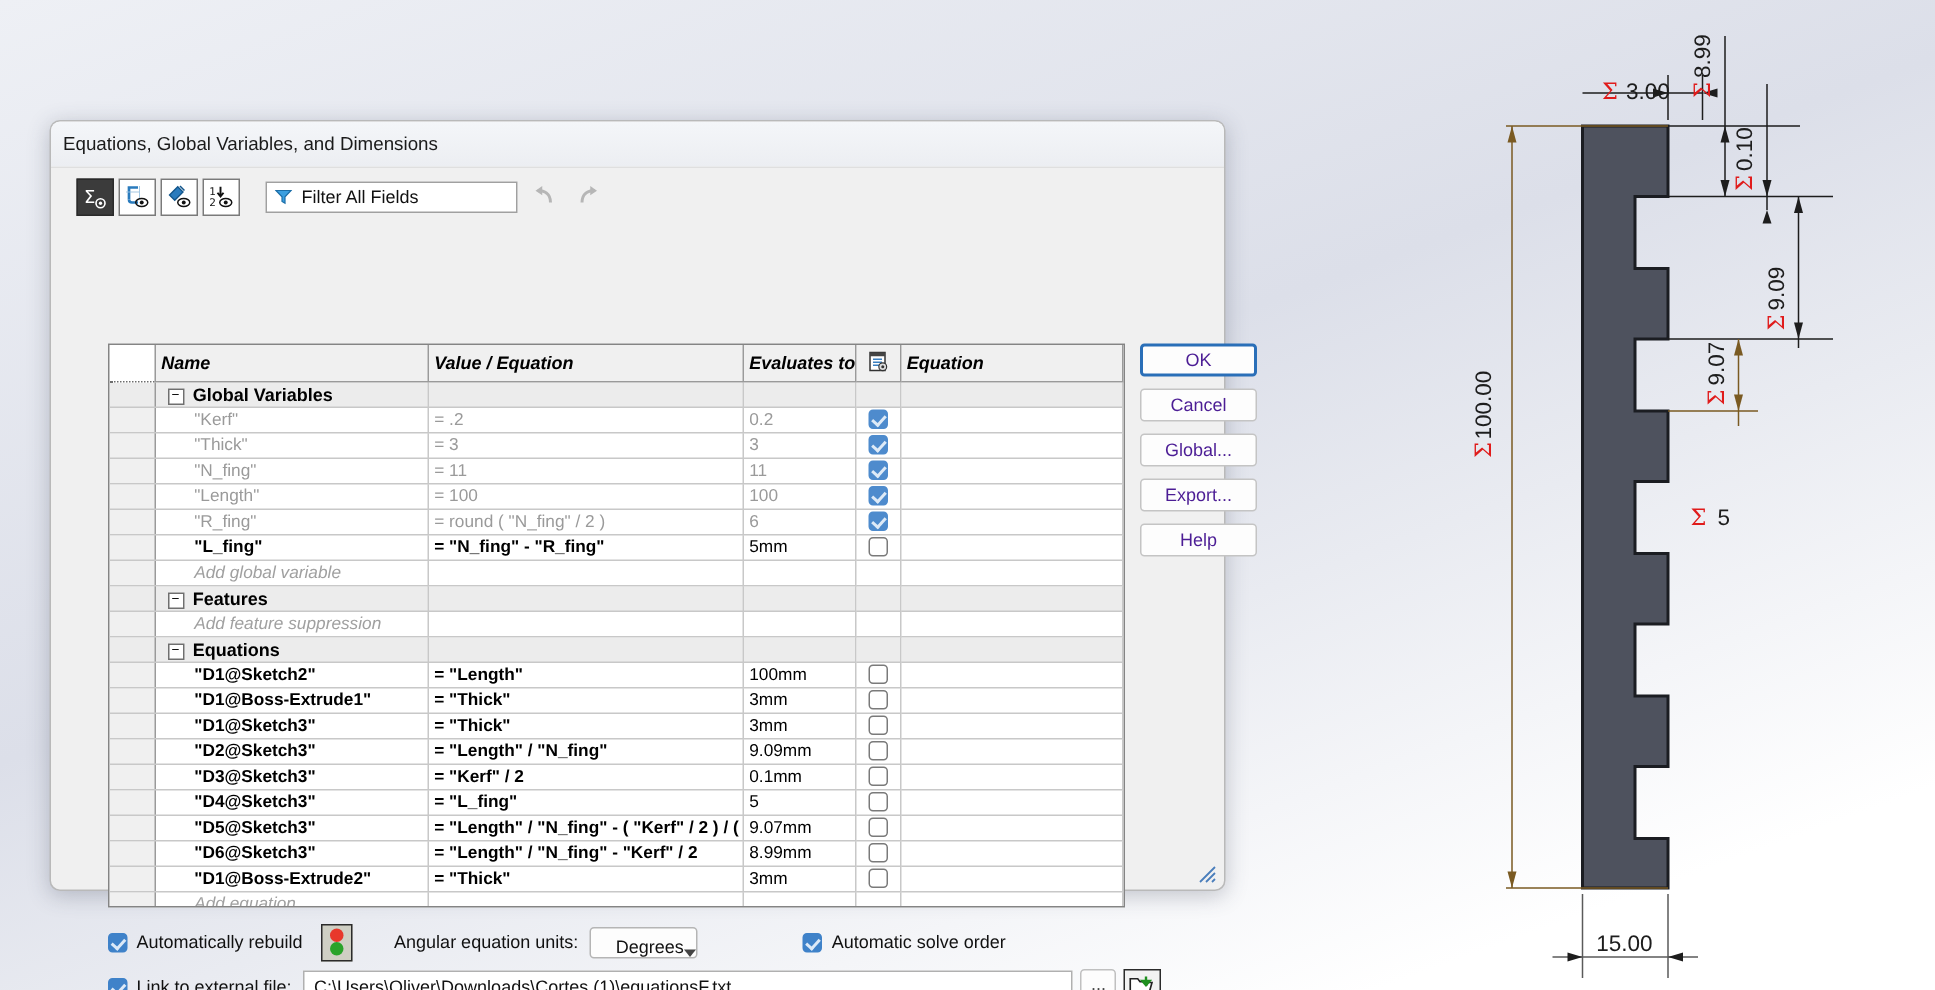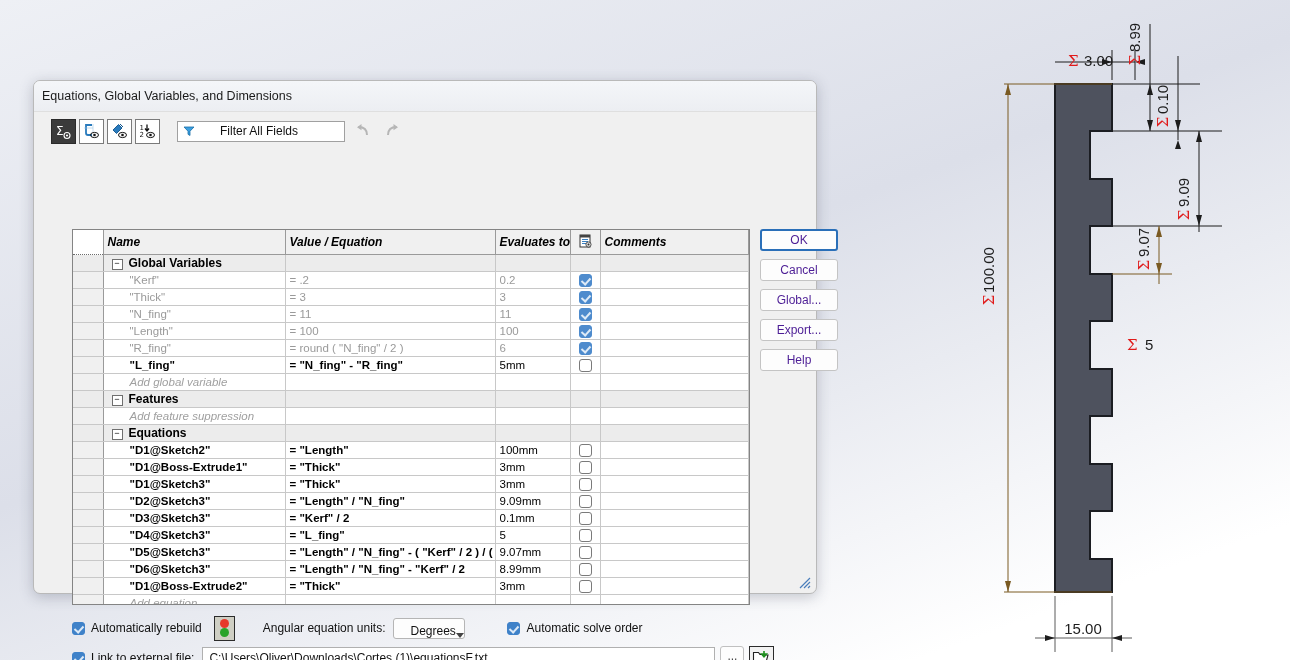--- a/index.html
+++ b/index.html
@@ -39,21 +39,21 @@
   }
   .tbtn.active{background:#3b3b3b;border-color:#2a2a2a;}
   .tbtn svg{display:block;}
 
   #filterbox{
     width:168px;height:21px;margin-left:14px;
     background:#fff;border:1px solid #a0a0a0;
     display:flex;align-items:center;box-sizing:border-box;
   }
   #filterbox .fl-icon{margin:0 6px 0 5px;display:flex;}
-  #filterbox .fl-text{font-size:12px;color:#111;margin-left:19px;}
+  #filterbox .fl-text{font-size:12px;color:#111;}
 
   .arrowbtn{width:22px;height:22px;margin-left:7px;display:flex;align-items:center;justify-content:center;cursor:pointer;}
 
   
   #tablewrap{
     position:absolute;left:38px;top:148px;width:678px;height:376px;
     border:1px solid #848484;background:#fff;box-sizing:border-box;overflow:hidden;
   }
   table{border-collapse:collapse;width:100%;table-layout:fixed;font-size:11.5px;color:#000;}
   th{
@@ -129,21 +129,21 @@
   .lamp{width:9px;height:9px;border-radius:50%;}
   .lamp.red{background:#e8382b;}
   .lamp.green{background:#2aa32a;}
   #angularlabel{margin-left:28px;}
   #angselect{
     margin-left:8px;width:72px;height:21px;background:#fdfdfd;border:1px solid #b5b5b5;border-radius:3px;
     display:flex;align-items:flex-end;justify-content:space-between;padding:0 16px;box-sizing:border-box;
     font-size:12px;cursor:pointer;
   }
   .caret{width:0;height:0;border-left:4px solid transparent;border-right:4px solid transparent;border-top:5px solid #444;}
-  #autosolve{margin-left:42px;}
+  #autosolve{margin-left:70px;}
   #linklabel{margin-right:0;}
   #pathfield{
     margin-left:8px;width:513px;height:22px;background:#fff;border:1px solid #b0b0b0;
     display:flex;align-items:center;padding:0 6px;box-sizing:border-box;font-size:12px;color:#111;
     overflow:hidden;white-space:nowrap;
   }
   #dotsbtn{
     margin-left:5px;width:22px;height:22px;background:#fdfdfd;border:1px solid #c0c0c0;border-radius:3px;
     font-size:12px;line-height:18px;text-align:center;cursor:pointer;color:#444;
   }
@@ -244,21 +244,21 @@
           <th>Evaluates to</th>
           <th class="c-chk">
             <svg width="15" height="15" viewBox="0 0 15 15">
               <rect x="2" y="2" width="10" height="12" fill="#fff" stroke="#333" stroke-width="1"></rect>
               <rect x="2" y="2" width="10" height="2.5" fill="#444"></rect>
               <path d="M4 6.5 H10 M4 8.5 H10 M4 10.5 H8" stroke="#3a7fc0" stroke-width="1"></path>
               <circle cx="10.5" cy="11.5" r="2.6" fill="#ddd" stroke="#333" stroke-width=".8"></circle>
               <circle cx="10.5" cy="11.5" r="1" fill="#333"></circle>
             </svg>
           </th>
-          <th>Comments</th>
+          <th>Equation</th>
         </tr>
       </thead>
       <tbody id="tbody">
           <tr class="section">
             <td class="c-handle"></td>
             <td class="c-name"><span class="expander">−</span><span>Global Variables</span></td>
             <td class="c-value"></td>
             <td class="c-eval"></td>
             <td class="c-chk"></td>
             <td class="c-com"></td>

